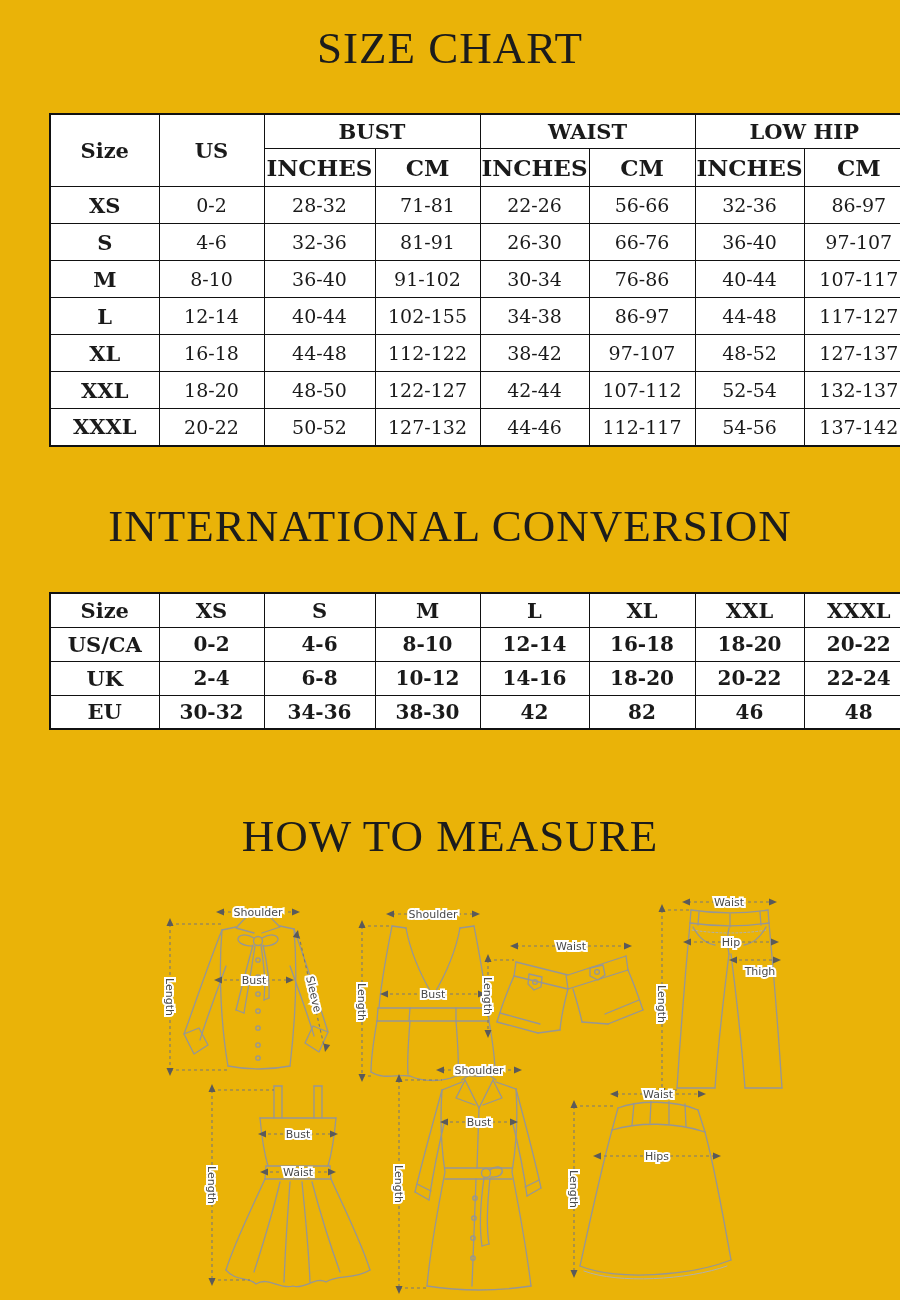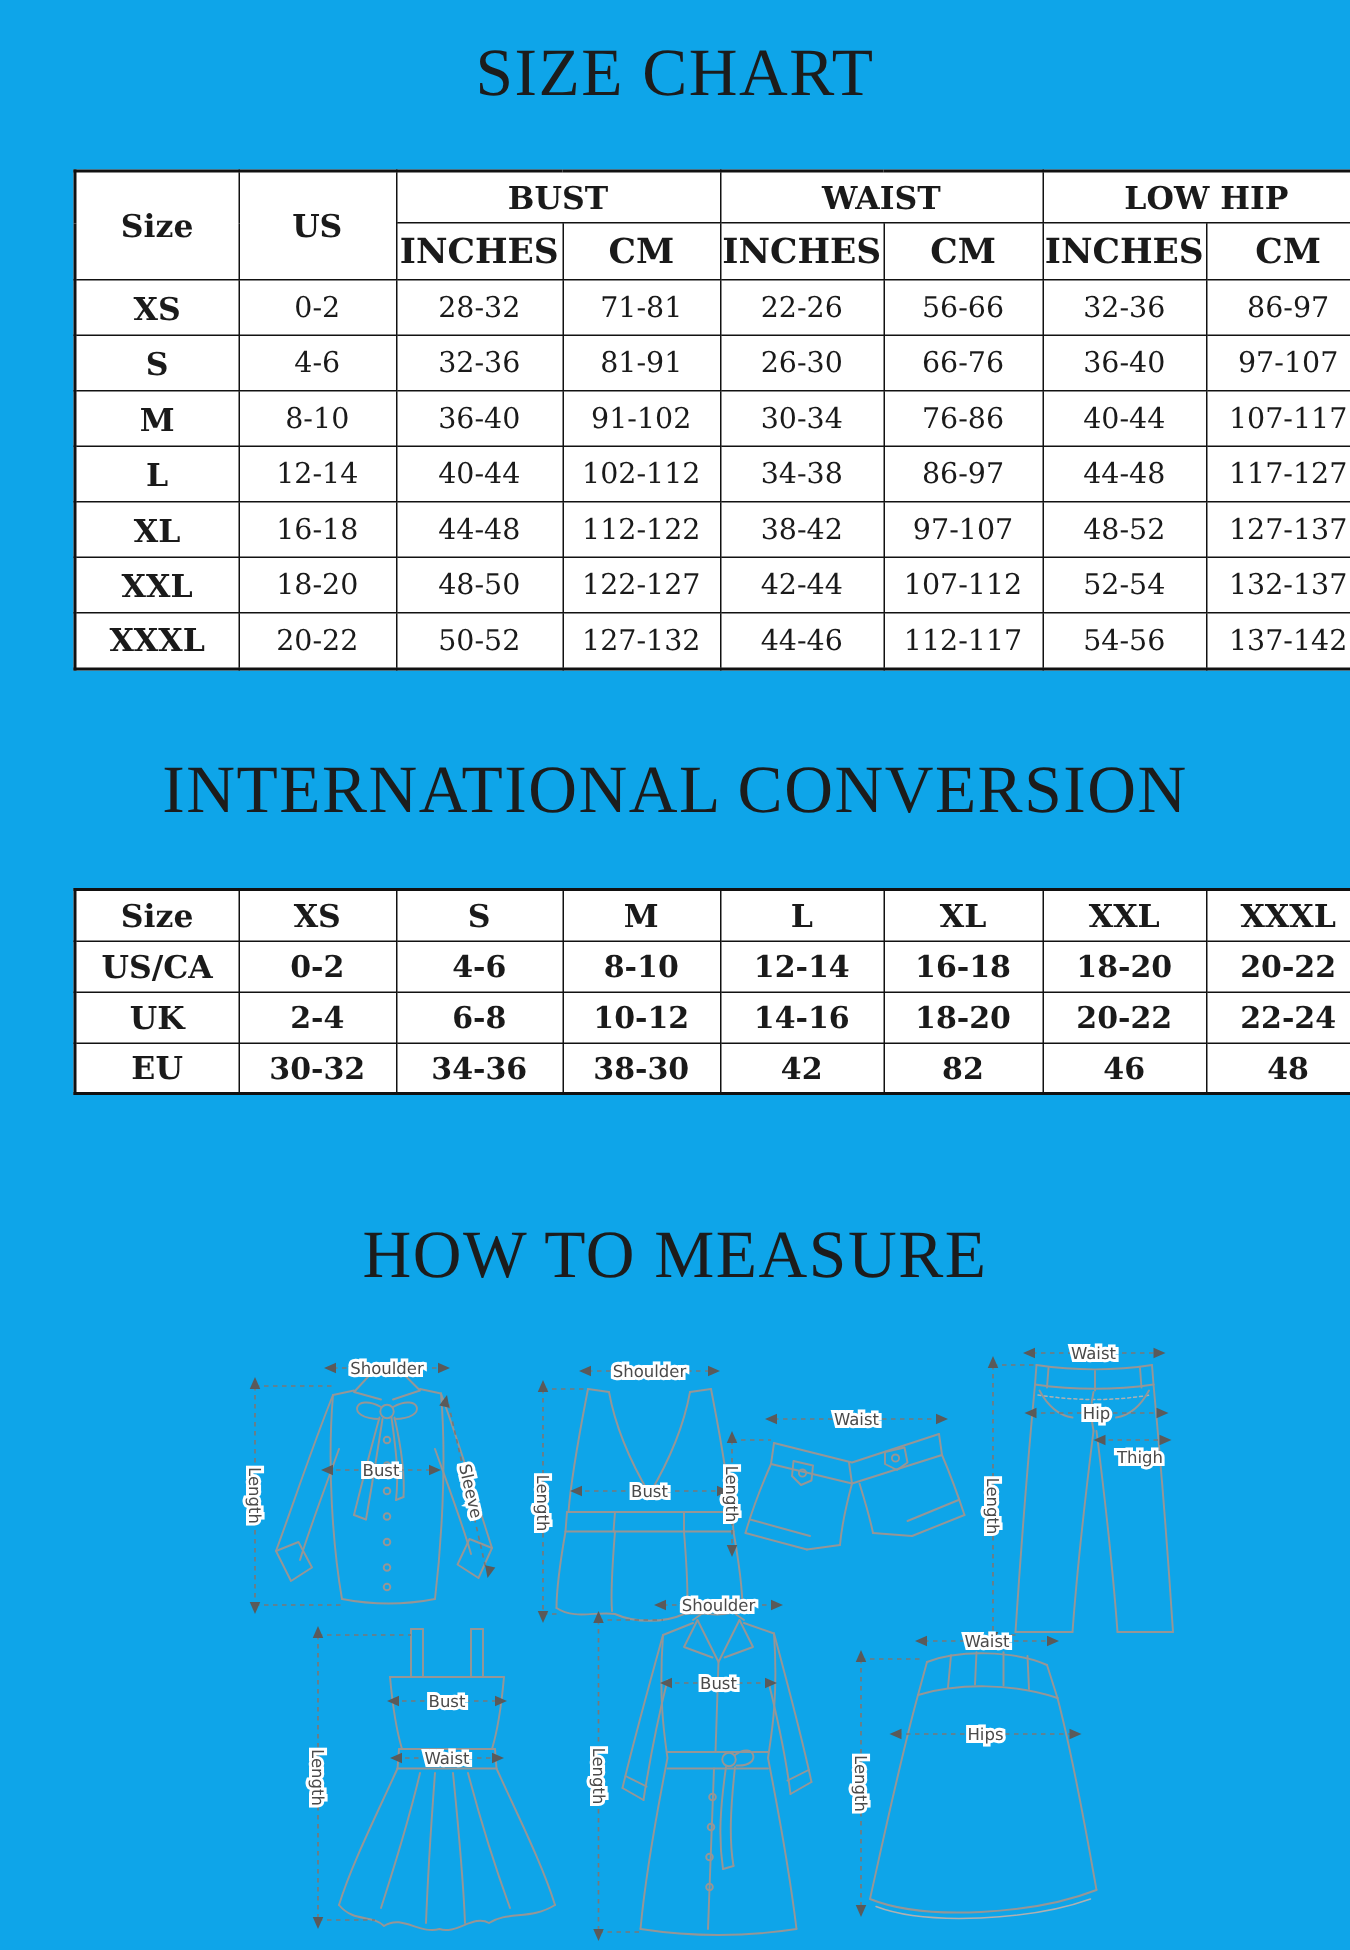--- a/index.html
+++ b/index.html
@@ -1,20 +1,20 @@
 <!DOCTYPE html>
 <html><head>
 <meta charset="utf-8">
 <style>
   html, body { margin: 0; padding: 0; background: #ffffff; }
   .page {
     position: relative;
     width: 900px;
     height: 1300px;
-    background: #0ea5e9;
+    background: #eab308;
     overflow: hidden;
     font-family: "DejaVu Serif", serif;
     color: #1a1a1a;
   }
   .title {
     position: absolute;
     left: 0; width: 100%;
     margin: 0;
     text-align: center;
     font-family: "Liberation Serif", serif;
@@ -142,21 +142,21 @@
         <td>91-102</td>
         <td>30-34</td>
         <td>76-86</td>
         <td>40-44</td>
         <td>107-117</td>
       </tr>
       <tr>
         <th>L</th>
         <td>12-14</td>
         <td>40-44</td>
-        <td>102-112</td>
+        <td>102-155</td>
         <td>34-38</td>
         <td>86-97</td>
         <td>44-48</td>
         <td>117-127</td>
       </tr>
       <tr>
         <th>XL</th>
         <td>16-18</td>
         <td>44-48</td>
         <td>112-122</td>

